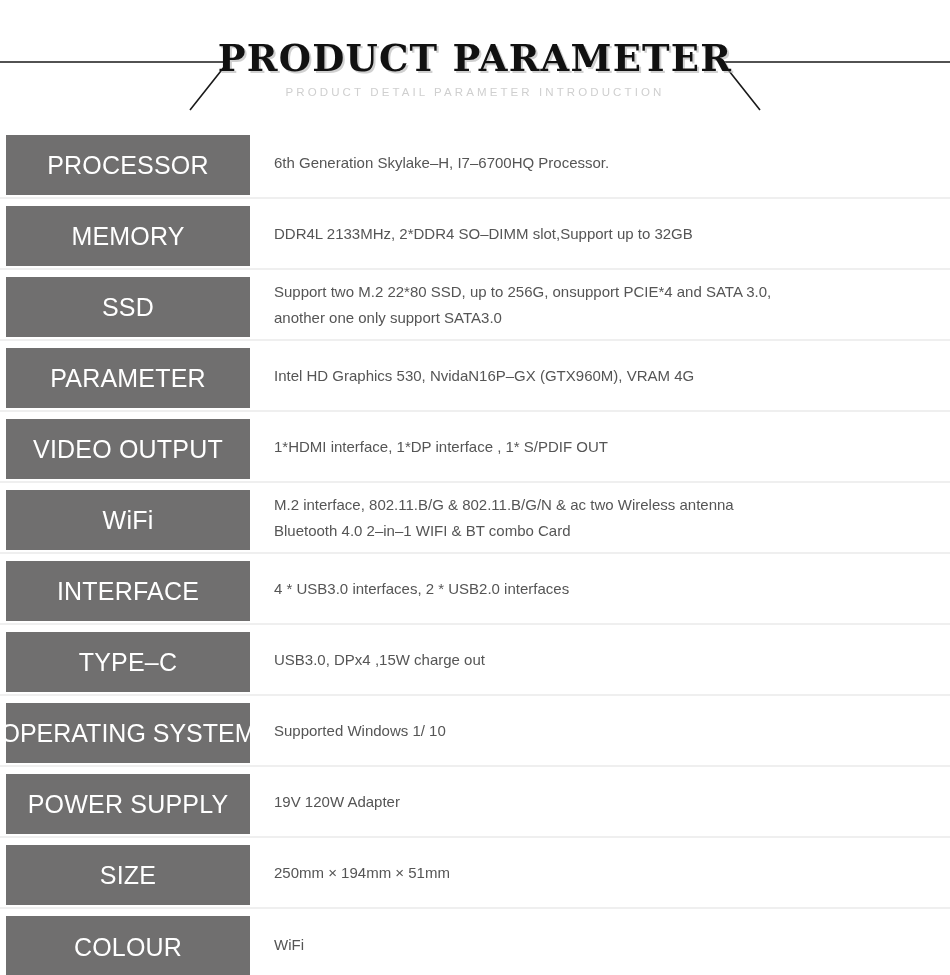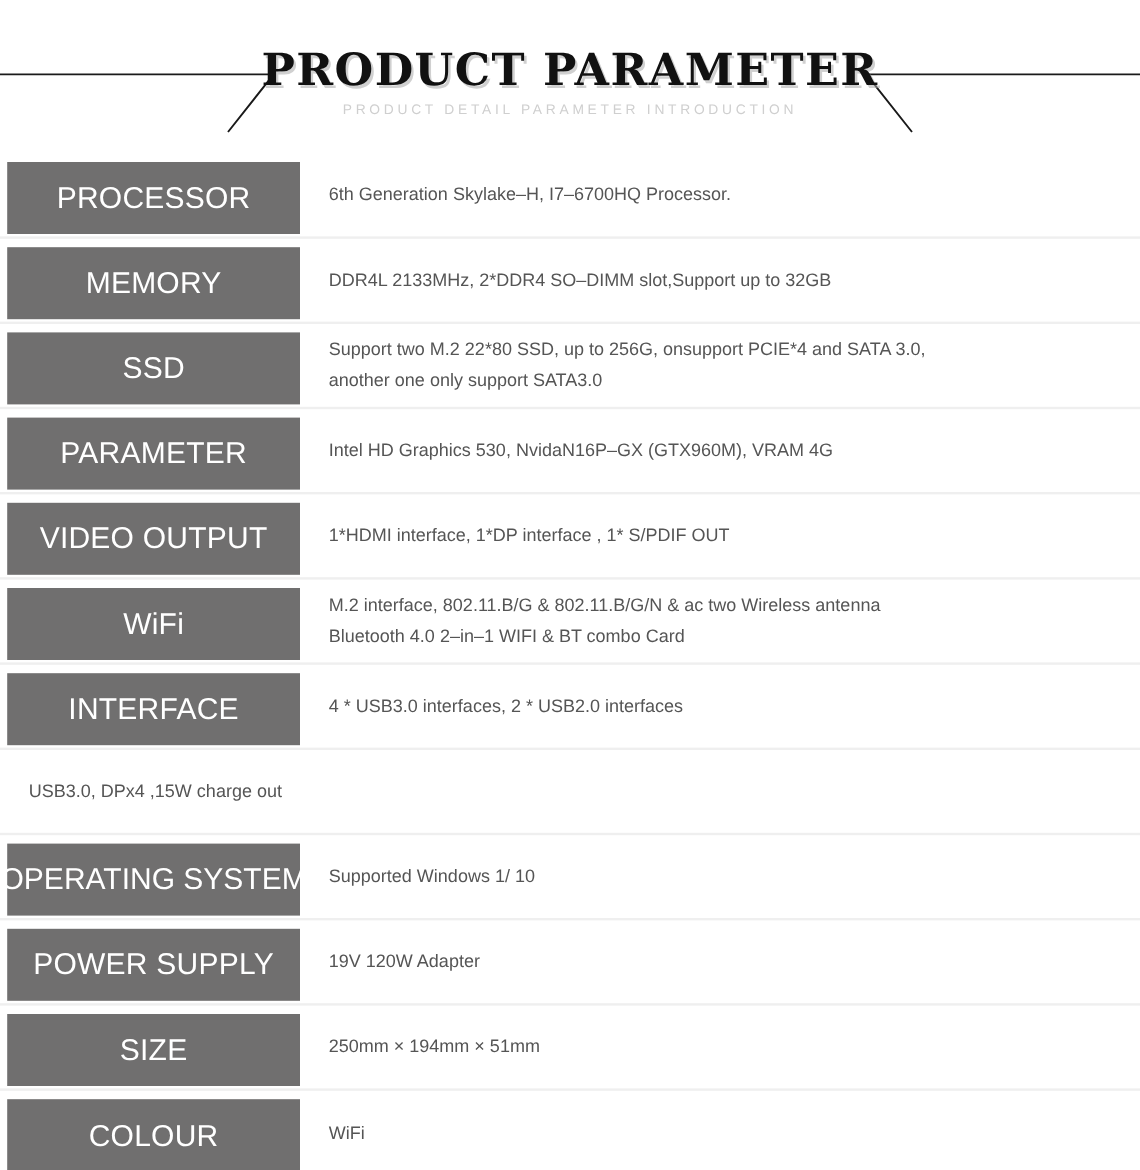--- a/index.html
+++ b/index.html
@@ -208,20 +208,23 @@
       </div>
       <div class="spec-row h-std">
         <div class="row-label-wrap">
           <div class="row-label">INTERFACE</div>
         </div>
         <div class="row-value">
           <span class="vline">4 * USB3.0 interfaces, 2 * USB2.0 interfaces</span>
         </div>
       </div>
       <div class="spec-row h-std">
+        <div class="row-label-wrap">
+          <div class="row-label">TYPE–C</div>
+        </div>
         <div class="row-value">
           <span class="vline">USB3.0, DPx4 ,15W charge out</span>
         </div>
       </div>
       <div class="spec-row h-std">
         <div class="row-label-wrap">
           <div class="row-label long">OPERATING SYSTEM</div>
         </div>
         <div class="row-value">
           <span class="vline">Supported Windows 1/ 10</span>

